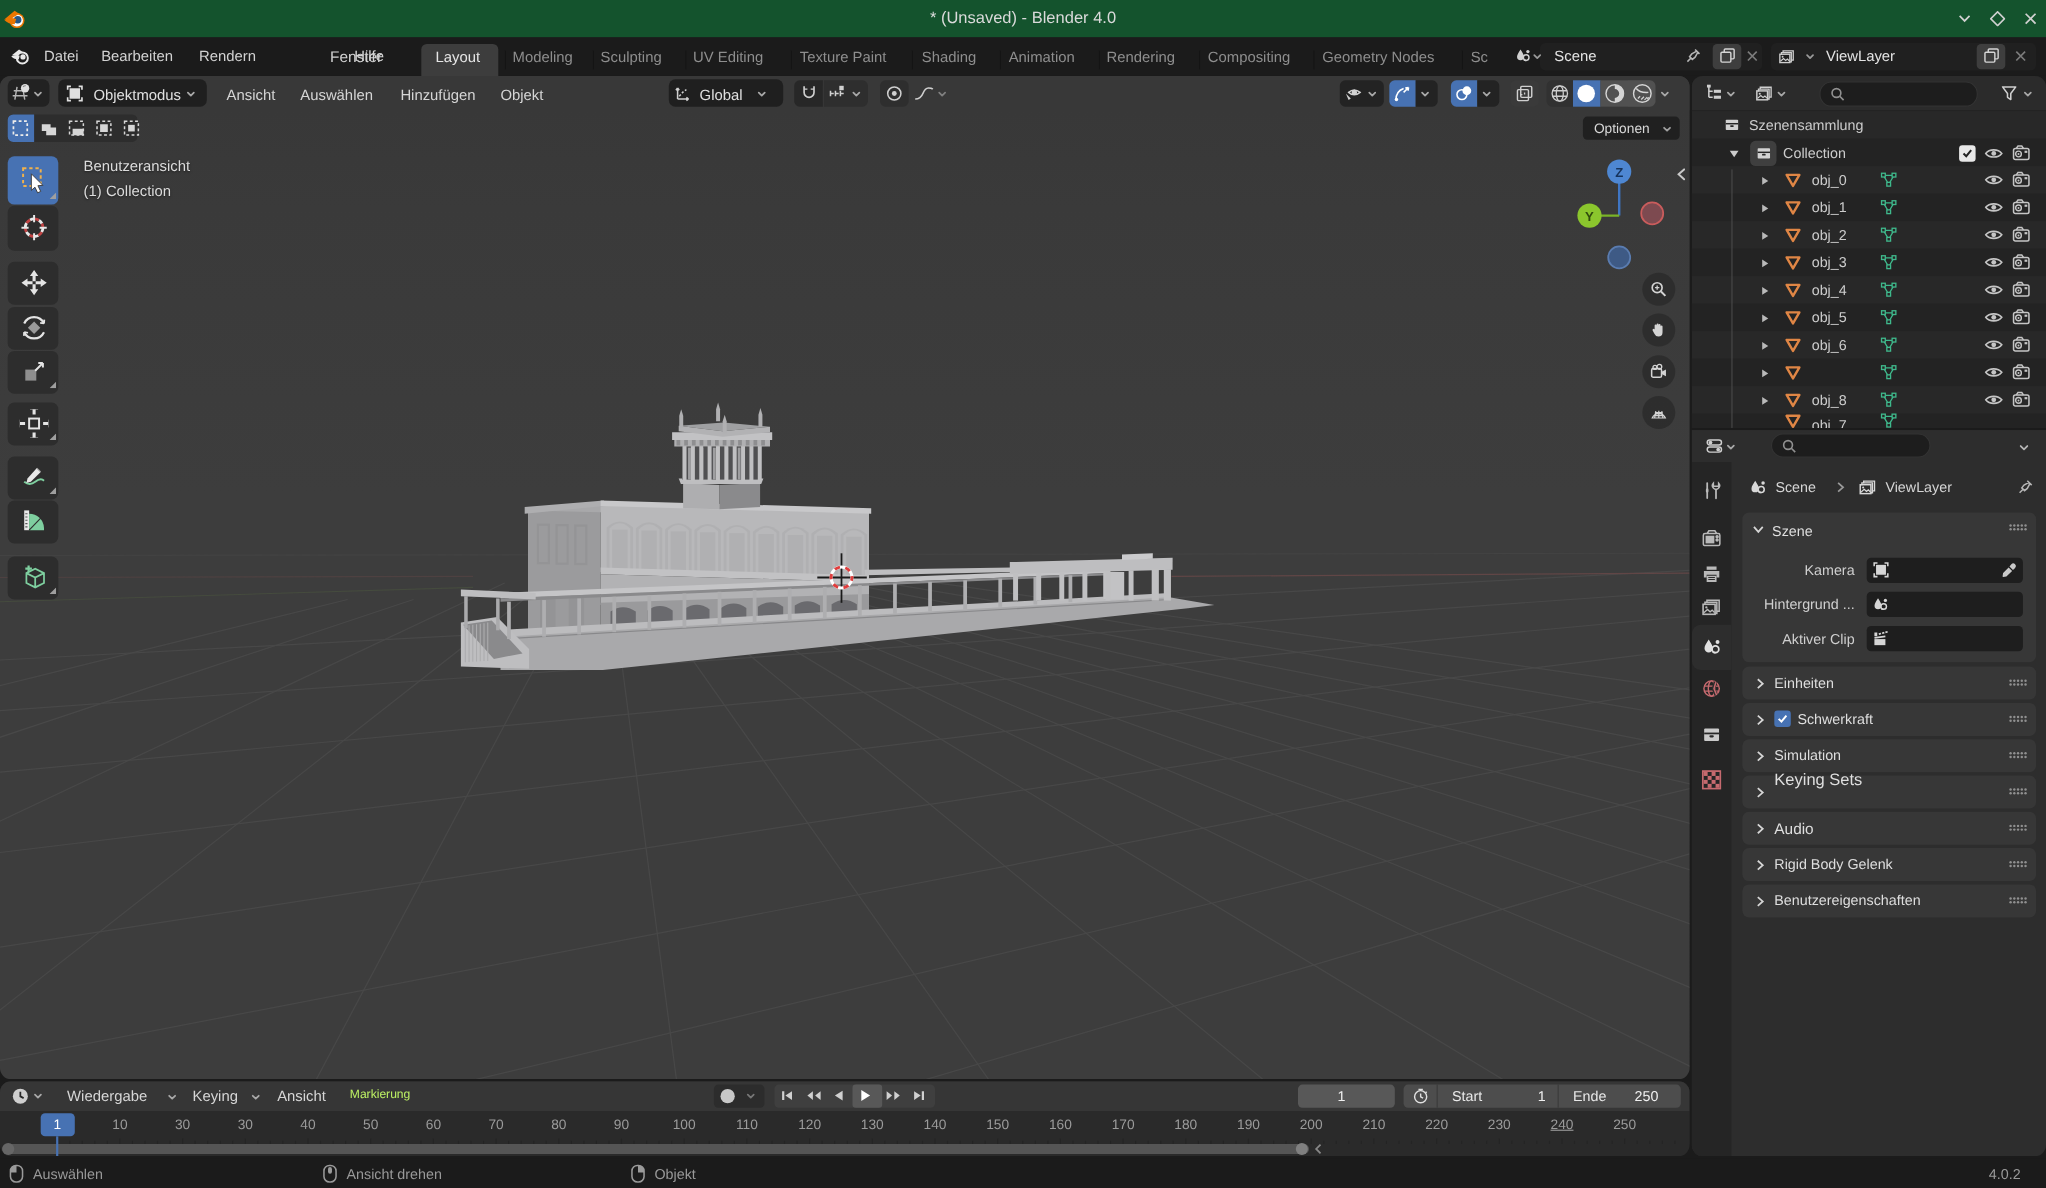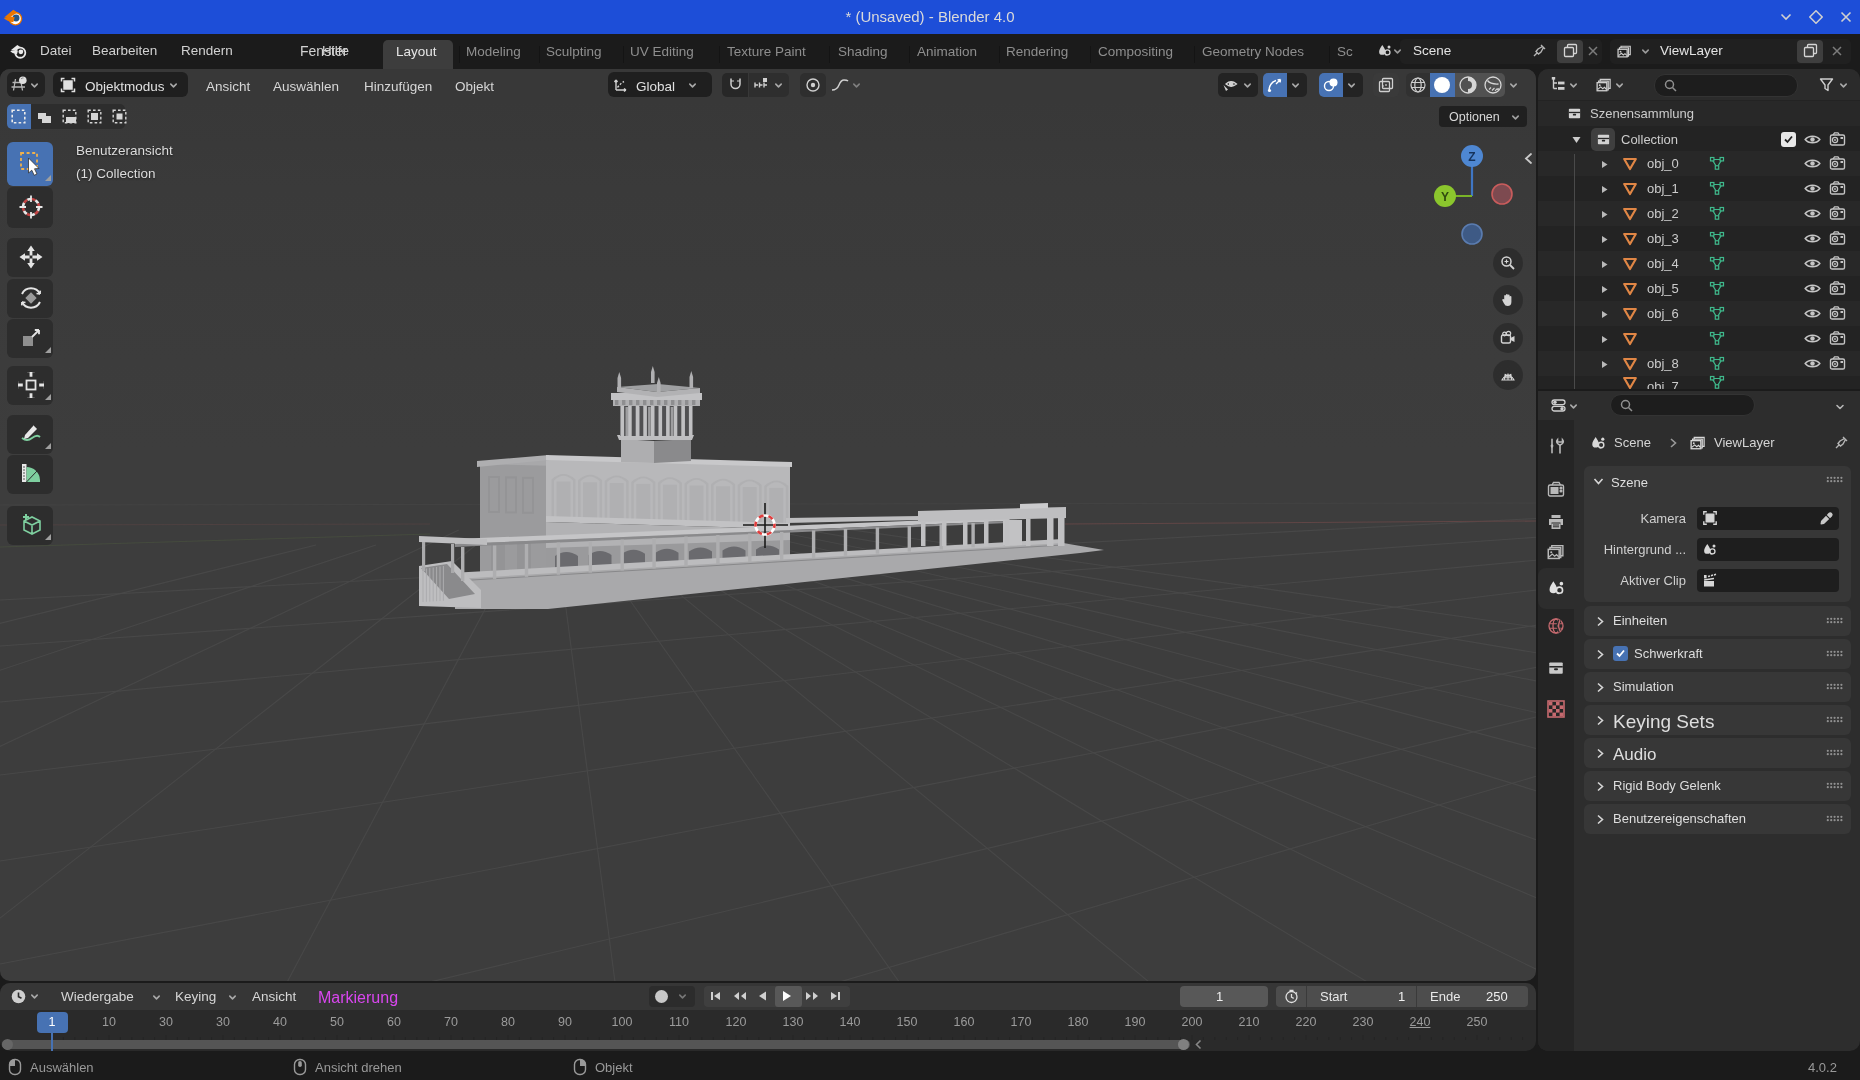--- a/index.html
+++ b/index.html
@@ -1,19 +1,19 @@
 <!DOCTYPE html>
 <html><head><meta charset="utf-8"><style>
 html,body{margin:0;padding:0;width:1860px;height:1080px;background:#1b1b1b;overflow:hidden;
  font-family:"Liberation Sans",sans-serif;-webkit-font-smoothing:antialiased;}
 *{box-sizing:border-box;}
 .abs{position:absolute;}
 .txt{position:absolute;white-space:nowrap;}
 </style></head><body>
-<div class="abs" style="left:0;top:0;width:1860px;height:34px;background:#1d4ed8;">
+<div class="abs" style="left:0;top:0;width:1860px;height:34px;background:#14532d;">
 <svg class="abs" style="left:3px;top:7px" width="22" height="22" viewBox="0 0 64 64">
 <circle cx="36" cy="34" r="20" fill="#ea7600"></circle>
 <circle cx="36" cy="34" r="16" fill="#ffffff"></circle>
 <circle cx="38" cy="32" r="10" fill="#265787"></circle>
 <path d="M4 30 L30 8 L42 16 L20 30 Z" fill="#ea7600"></path>
 <path d="M2 32 Q 20 24 34 30 L30 44 Q14 44 2 32 Z" fill="#ea7600"></path>
 </svg>
 <div class="txt" style="left:930px;top:8px;transform:translateX(-50%);font-size:15px;color:#dadada;">* (Unsaved) - Blender 4.0</div>
 <svg class="abs" style="left:1779px;top:10px" width="14" height="14" viewBox="0 0 14 14">
       <path d="M2.5 4.5 L7 9 L11.5 4.5" fill="none" stroke="#d0d0d0" stroke-width="1.6"></path>
@@ -1084,38 +1084,38 @@
       <circle cx="1.8" cy="5.2" r="1.1" fill="#909090"></circle>
       <circle cx="5.2" cy="5.2" r="1.1" fill="#909090"></circle>
       <circle cx="8.6" cy="5.2" r="1.1" fill="#909090"></circle>
       <circle cx="12.0" cy="5.2" r="1.1" fill="#909090"></circle>
       <circle cx="15.4" cy="5.2" r="1.1" fill="#909090"></circle>
     </svg>
 <div class="abs" style="left:46px;top:314px;width:267px;height:30px;background:#373737;border-radius:6px;"></div>
 <svg class="abs" style="left:57px;top:324px" width="10" height="11" viewBox="0 0 10 11">
       <path d="M3 1.5 L7.5 5.5 L3 9.5" fill="none" stroke="#d6d6d6" stroke-width="1.6"></path>
     </svg>
-<div class="txt" style="left:75px;top:320px;font-size:19px;color:#dedede;">Keying Sets</div>
+<div class="txt" style="left:75px;top:310px;font-size:15px;color:#dedede;">Keying Sets</div>
 <svg class="abs" style="left:288px;top:325px" width="20" height="7" viewBox="0 0 20 7">
       <circle cx="1.8" cy="1.8" r="1.1" fill="#909090"></circle>
       <circle cx="5.2" cy="1.8" r="1.1" fill="#909090"></circle>
       <circle cx="8.6" cy="1.8" r="1.1" fill="#909090"></circle>
       <circle cx="12.0" cy="1.8" r="1.1" fill="#909090"></circle>
       <circle cx="15.4" cy="1.8" r="1.1" fill="#909090"></circle>
       <circle cx="1.8" cy="5.2" r="1.1" fill="#909090"></circle>
       <circle cx="5.2" cy="5.2" r="1.1" fill="#909090"></circle>
       <circle cx="8.6" cy="5.2" r="1.1" fill="#909090"></circle>
       <circle cx="12.0" cy="5.2" r="1.1" fill="#909090"></circle>
       <circle cx="15.4" cy="5.2" r="1.1" fill="#909090"></circle>
     </svg>
 <div class="abs" style="left:46px;top:347px;width:267px;height:30px;background:#373737;border-radius:6px;"></div>
 <svg class="abs" style="left:57px;top:357px" width="10" height="11" viewBox="0 0 10 11">
       <path d="M3 1.5 L7.5 5.5 L3 9.5" fill="none" stroke="#d6d6d6" stroke-width="1.6"></path>
     </svg>
-<div class="txt" style="left:75px;top:354px;font-size:17px;color:#dedede;">Audio</div>
+<div class="txt" style="left:75px;top:354px;font-size:14px;color:#dedede;">Audio</div>
 <svg class="abs" style="left:288px;top:358px" width="20" height="7" viewBox="0 0 20 7">
       <circle cx="1.8" cy="1.8" r="1.1" fill="#909090"></circle>
       <circle cx="5.2" cy="1.8" r="1.1" fill="#909090"></circle>
       <circle cx="8.6" cy="1.8" r="1.1" fill="#909090"></circle>
       <circle cx="12.0" cy="1.8" r="1.1" fill="#909090"></circle>
       <circle cx="15.4" cy="1.8" r="1.1" fill="#909090"></circle>
       <circle cx="1.8" cy="5.2" r="1.1" fill="#909090"></circle>
       <circle cx="5.2" cy="5.2" r="1.1" fill="#909090"></circle>
       <circle cx="8.6" cy="5.2" r="1.1" fill="#909090"></circle>
       <circle cx="12.0" cy="5.2" r="1.1" fill="#909090"></circle>
@@ -1167,21 +1167,21 @@
     </svg>
 <div class="txt" style="left:61px;top:6px;font-size:13.5px;color:#d6d6d6;">Wiedergabe</div>
 <svg style="position:absolute;left:152px;top:10px" width="9" height="9" viewBox="0 0 10 10">
       <path d="M2 3.5 L5 6.5 L8 3.5" fill="none" stroke="#a8a8a8" stroke-width="1.7777777777777777" stroke-linecap="round" stroke-linejoin="round"></path>
     </svg>
 <div class="txt" style="left:175px;top:6px;font-size:13.5px;color:#d6d6d6;">Keying</div>
 <svg style="position:absolute;left:228px;top:10px" width="9" height="9" viewBox="0 0 10 10">
       <path d="M2 3.5 L5 6.5 L8 3.5" fill="none" stroke="#a8a8a8" stroke-width="1.7777777777777777" stroke-linecap="round" stroke-linejoin="round"></path>
     </svg>
 <div class="txt" style="left:252px;top:6px;font-size:13.5px;color:#d6d6d6;">Ansicht</div>
-<div class="txt" style="left:318px;top:6px;font-size:16px;color:#d946ef;">Markierung</div>
+<div class="txt" style="left:318px;top:6px;font-size:11px;color:#bef264;">Markierung</div>
 <div class="abs" style="left:649px;top:3px;width:46px;height:21px;background:#2c2c2c;border-radius:4px;"></div>
 <div class="abs" style="left:655px;top:7px;width:13px;height:13px;background:#c8c8c8;border-radius:50%;"></div>
 <svg style="position:absolute;left:678px;top:9px" width="9" height="9" viewBox="0 0 10 10">
       <path d="M2 3.5 L5 6.5 L8 3.5" fill="none" stroke="#777" stroke-width="1.7777777777777777" stroke-linecap="round" stroke-linejoin="round"></path>
     </svg>
 <div class="abs" style="left:704px;top:3px;width:146px;height:21px;background:#3f3f3f;border-radius:4px;"></div>
 <svg class="abs" style="left:706px;top:5px" width="19" height="16" viewBox="0 0 19 16">
       <path d="M6 4 L6 12" stroke="#d0d0d0" stroke-width="2"></path>
       <path d="M14 4 L8 8 L14 12 Z" fill="#d0d0d0"></path>
     </svg>

